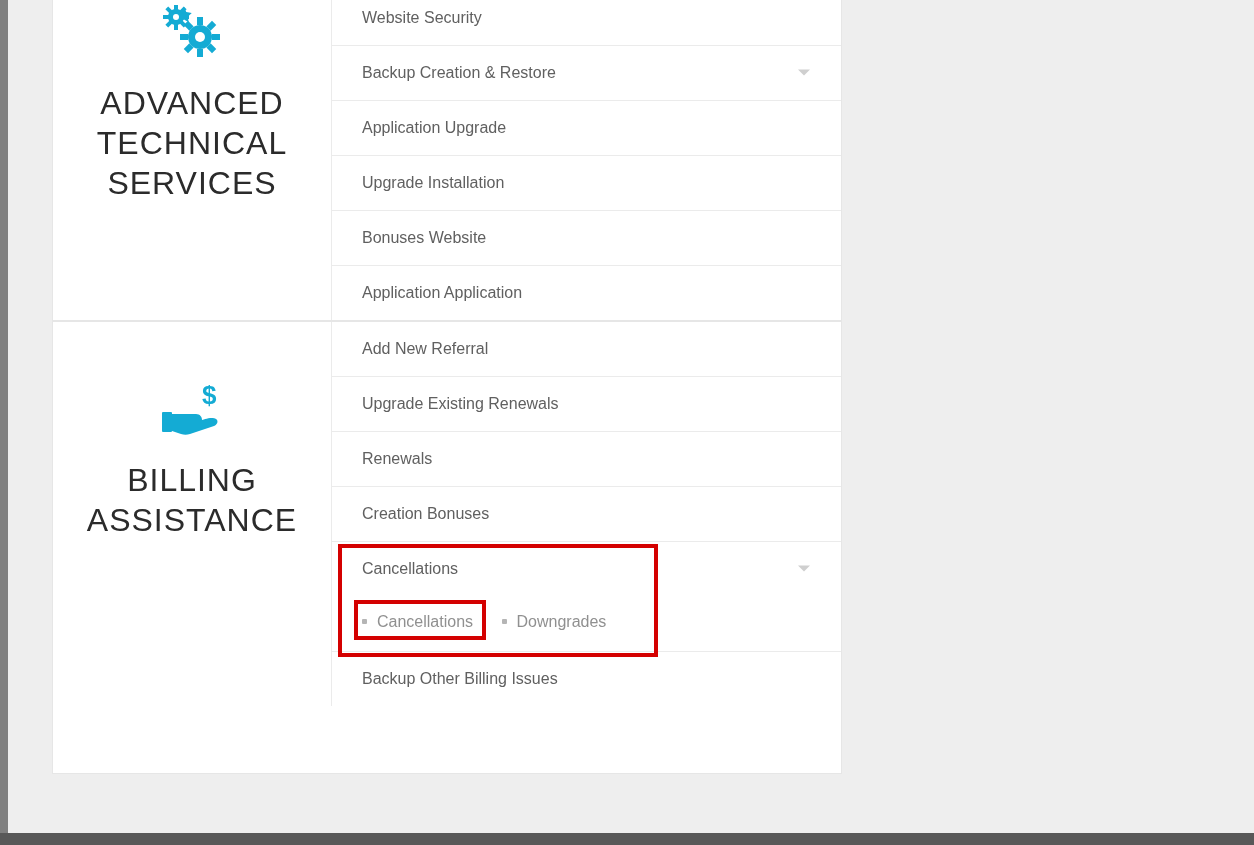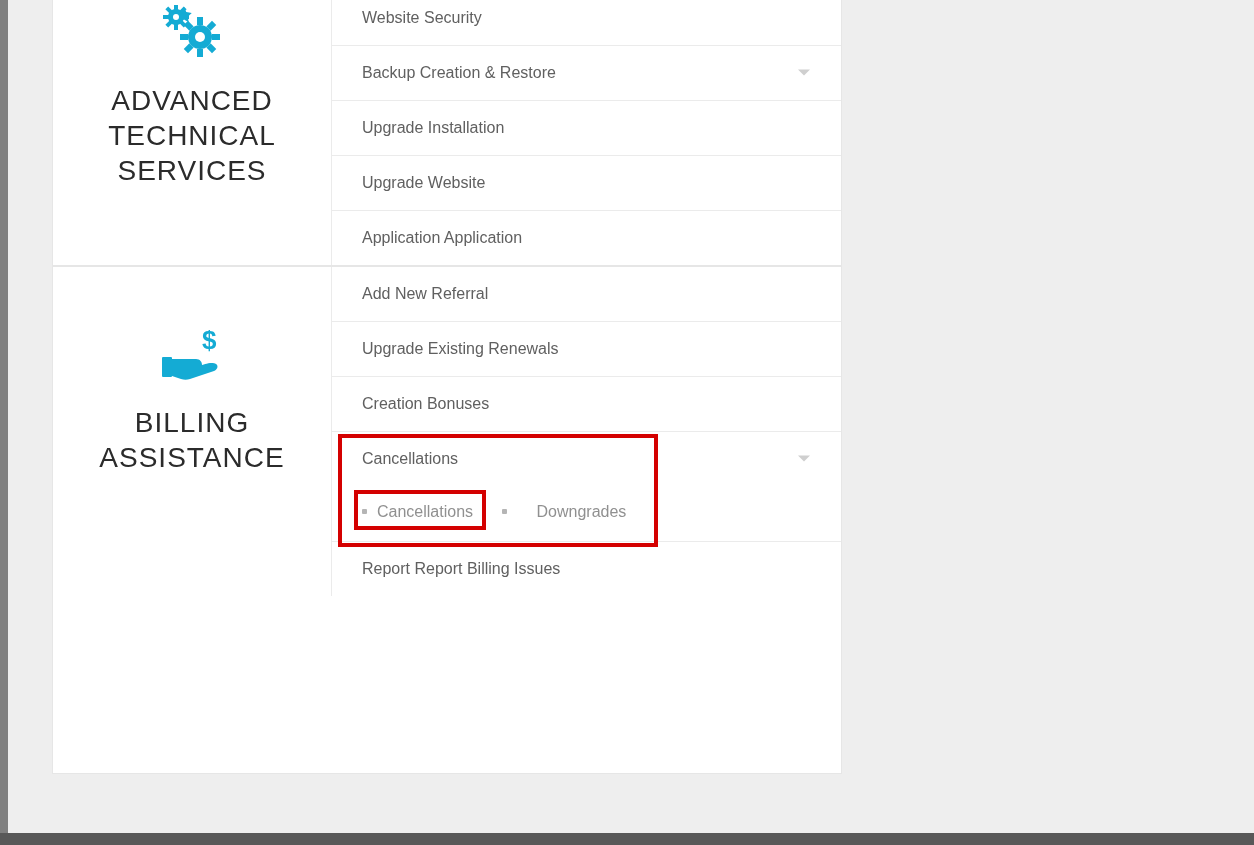--- a/index.html
+++ b/index.html
@@ -50,21 +50,21 @@
   .section-right {
     flex: 1;
     border-left: 1px solid #ebebeb;
   }
   .icon-wrap {
     display: inline-block;
     margin-bottom: 18px;
   }
   .cat-title {
     font-family: Impact, "Arial Narrow", sans-serif;
-    font-size: 28px;
+    font-size: 32px;
     letter-spacing: 1px;
     color: #2b2b2b;
     text-transform: uppercase;
     line-height: 1.25;
   }
   .row {
     position: relative;
     border-bottom: 1px solid #ebebeb;
     padding: 18px 30px 18px 30px;
     font-size: 16px;
@@ -83,21 +83,21 @@
     padding: 14px 30px 20px 30px;
     border-bottom: 1px solid #ebebeb;
   }
   .sub-item {
     display: inline-flex;
     align-items: center;
     font-size: 16px;
     color: #909090;
     cursor: pointer;
   }
-  .sub-item + .sub-item { margin-left: 24px; gap: 20px; }
+  .sub-item + .sub-item { margin-left: 24px; }
   .bullet {
     display: inline-block;
     width: 5px; height: 5px;
     background: #b5b5b5;
     margin-right: 10px;
     border-radius: 1px;
   }
   .row-cancellations-outer {
     position: relative;
   }
@@ -177,24 +177,27 @@
         </div>
         <div class="row">
           <span>Backup Creation &amp; Restore</span>
           <span class="chev">
             <svg width="14" height="9" viewBox="0 0 14 9">
                 <path d="M1 1l6 6 6-6z" fill="#cfcfcf"></path>
               </svg>
           </span>
         </div>
         <div class="row">
+          <span>Application Upgrade</span>
+        </div>
+        <div class="row">
           <span>Upgrade Installation</span>
         </div>
         <div class="row">
-          <span>Upgrade Website</span>
+          <span>Bonuses Website</span>
         </div>
         <div class="row">
           <span>Application Application</span>
         </div>
       </div>
     </div>
 
     <div class="section">
       <div class="section-left" style="padding-top:60px">
         <span class="icon-wrap">
@@ -212,20 +215,23 @@
           <div>Billing Assistance</div>
         </div>
       </div>
 
       <div class="section-right">
         <div class="row">
           <span>Add New Referral</span>
         </div>
         <div class="row">
           <span>Upgrade Existing Renewals</span>
+        </div>
+        <div class="row">
+          <span>Renewals</span>
         </div>
         <div class="row">
           <span>Creation Bonuses</span>
         </div>
 
         <div class="row-cancellations-outer">
           <div class="highlight-outer"></div>
           <div class="highlight-inner"></div>
 
           <div class="row" style="border-bottom:none">
@@ -242,19 +248,19 @@
               <span>Cancellations</span>
             </span>
             <span class="sub-item">
               <span class="bullet"></span>
               <span>Downgrades</span>
             </span>
           </div>
         </div>
 
         <div class="row" style="border-bottom:none">
-          <span>Report Report Billing Issues</span>
+          <span>Backup Other Billing Issues</span>
         </div>
       </div>
     </div>
 
   </div>
 </div>
 
 </body></html>

